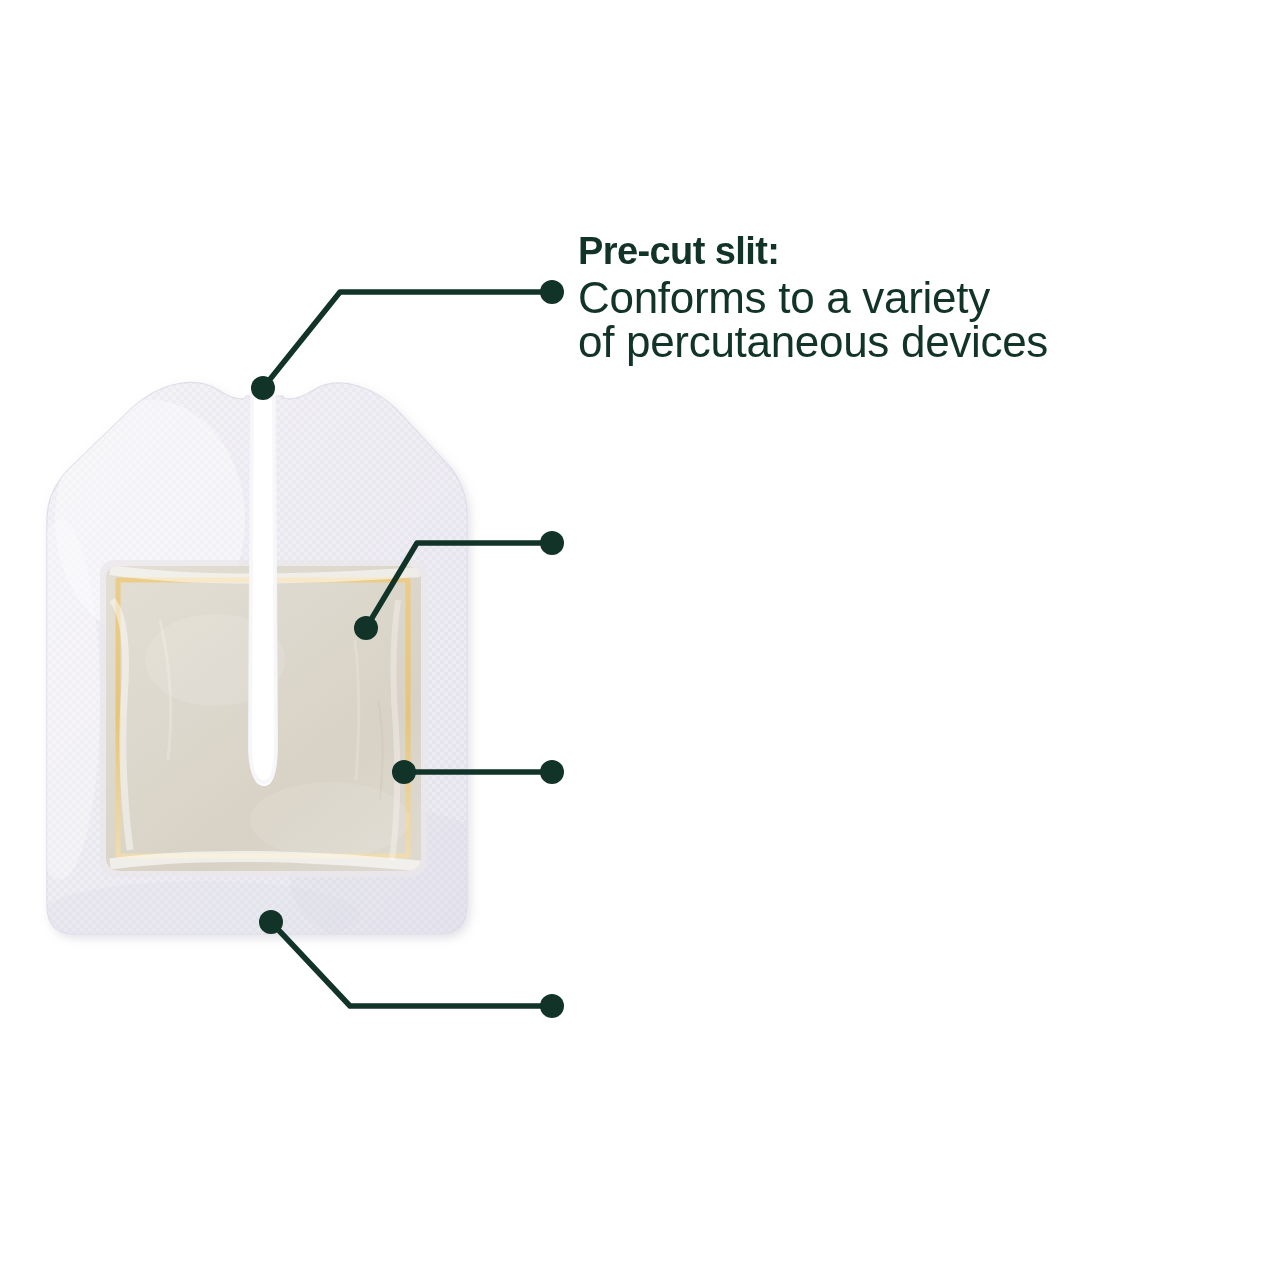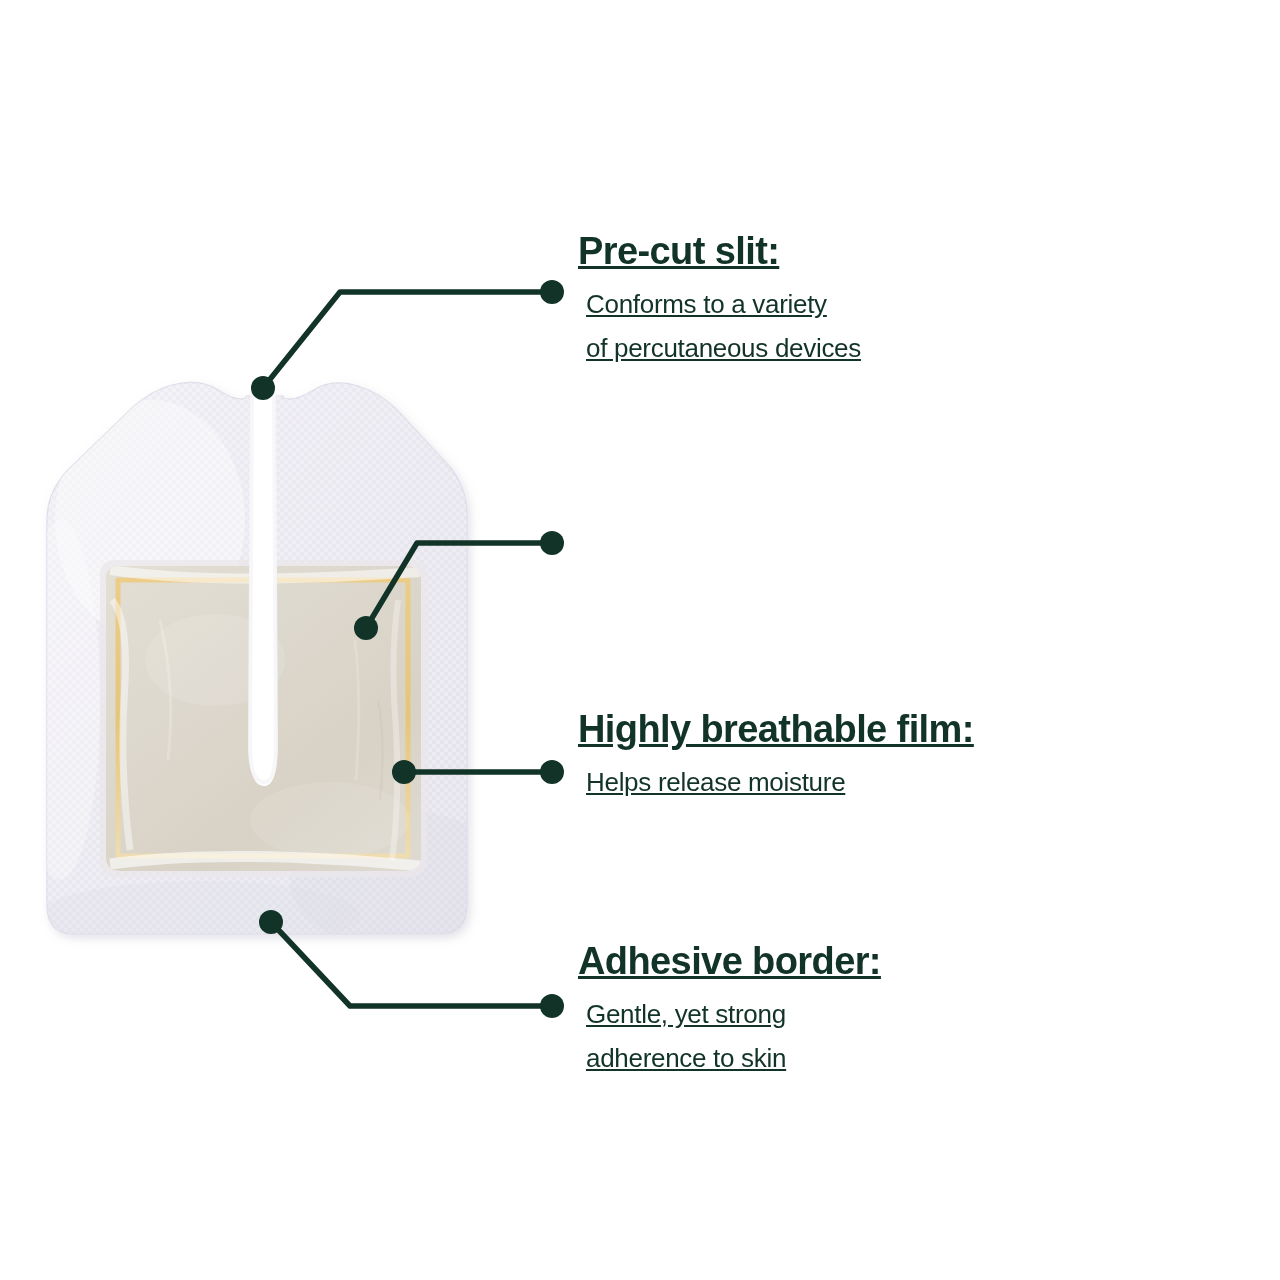--- a/index.html
+++ b/index.html
@@ -38,36 +38,35 @@
     left: 0; top: 0;
     width: 1280px; height: 1280px;
     pointer-events: none;
   }
 
   
   .callout {
     position: absolute;
     left: 578px;
     color: #123327;
-    text-decoration: underline;
   }
   .callout .c-title {
     font-weight: 700;
     font-size: 38px;
     line-height: 46px;
     letter-spacing: -0.6px;
     margin: 0 0 2px 0;
     white-space: nowrap;
   }
   .callout .c-body {
     font-weight: 400;
-    font-size: 26px;
+    font-size: 44px;
     line-height: 44px;
     letter-spacing: -0.3px;
-    margin: 8px;
+    margin: 0;
     white-space: pre-line;
   }
   #callout-0 { top: 228px; }
   #callout-1 { top: 472px; }
   #callout-2 { top: 706px; }
   #callout-3 { top: 938px; }
 </style>
 </head>
 <body>
 
@@ -243,24 +242,15 @@
     </g>
   </svg>
 
   <div class="callout" id="callout-0">
     <p class="c-title">Pre-cut slit:</p>
     <p class="c-body">Conforms to a variety
 of percutaneous devices</p>
   </div>
 
 
-  <div class="callout" id="callout-2">
-    <p class="c-title">Highly breathable film:</p>
-    <p class="c-body">Helps release moisture</p>
-  </div>
-
-  <div class="callout" id="callout-3">
-    <p class="c-title">Adhesive border:</p>
-    <p class="c-body">Gentle, yet strong
-adherence to skin</p>
-  </div>
+
 
 </div>
 
 </body></html>

